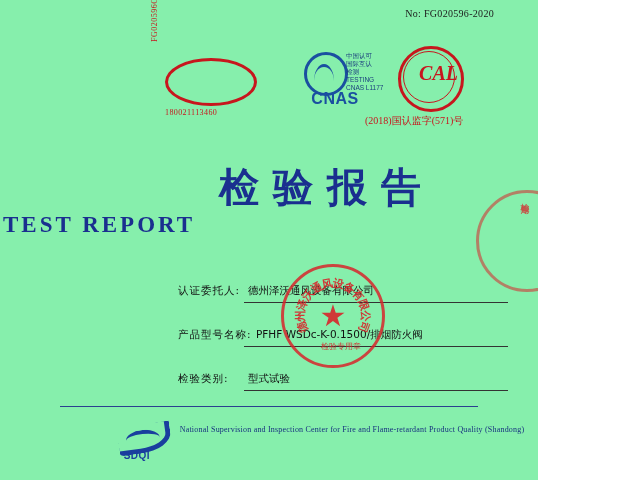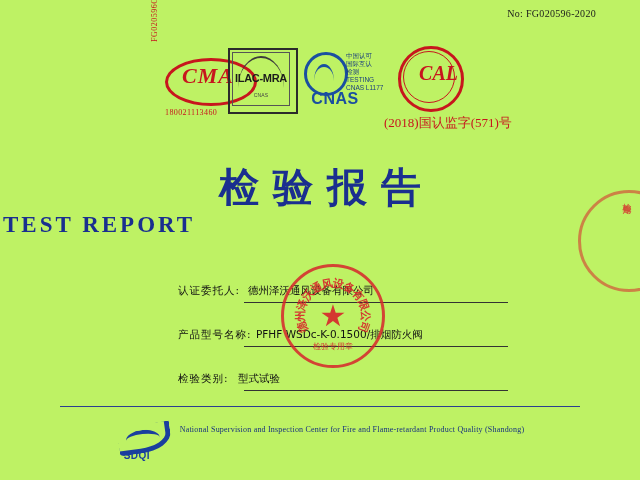--- a/index.html
+++ b/index.html
@@ -8,23 +8,23 @@
     background: #ffffff;
   }
   body {
     width: 640px;
     height: 480px;
     overflow: hidden;
     font-family: "Liberation Serif", serif;
   }
   .page {
     position: relative;
-    width: 640px;
+    width: 538px;
     height: 480px;
-    background: #bef264;
+    background: #86efac;
     overflow: hidden;
   }
 
   
   .serial {
     position: absolute;
     top: 8px;
     right: 44px;
     font-family: "Liberation Serif", serif;
     font-size: 10px;
@@ -217,23 +217,23 @@
     width: 60px;
     text-align: right;
     font-family: "Liberation Serif", serif;
     font-weight: bold;
     font-style: italic;
     font-size: 20px;
     color: #c7161d;
   }
   .cal-number {
     position: absolute;
-    left: 384px;
+    left: 365px;
     top: 78px;
-    font-size: 13px;
+    font-size: 10px;
     color: #c7161d;
     white-space: nowrap;
     text-align: center;
   }
 
   
   .title-cn {
     position: absolute;
     top: 160px;
     left: 0;
@@ -286,21 +286,21 @@
     position: absolute;
     left: 70px;
     top: 6px;
     font-family: "DejaVu Sans", sans-serif;
     font-size: 10.5px;
     color: #111;
     white-space: nowrap;
   }
   .field-row.r1 .field-value { left: 70px; }
   .field-row.r2 .field-value { left: 78px; }
-  .field-row.r3 .field-value { left: 60px; }
+  .field-row.r3 .field-value { left: 70px; }
   .field-underline {
     position: absolute;
     left: 66px;
     right: -10px;
     top: 24px;
     border-bottom: 1px solid #333;
   }
 
   
   .stamp {
@@ -338,21 +338,21 @@
     top: 50%;
     font-family: "DejaVu Sans", sans-serif;
     font-size: 11px;
     font-weight: bold;
     color: #d7262b;
     opacity: 0.9;
     transform-origin: 0 0;
   }
   .stamp .stamp-bottom {
     position: absolute;
-    left: 0;
+    left: 8px;
     bottom: 16px;
     width: 104px;
     text-align: center;
     font-family: "DejaVu Sans", sans-serif;
     font-size: 8px;
     color: #d7262b;
     opacity: 0.9;
     margin-top: 28px;
   }
 
@@ -465,31 +465,23 @@
     <span>No:</span>
     <span>FG020596-2020</span>
   </div>
 
   <div class="marks">
 
     <div class="cma-side-top">FG020596C</div>
 
     <div class="cma">
       <div class="cma-ellipse"></div>
-      <div class="cma-text">CMA</div>
     </div>
     <div class="cma-number">180021113460</div>
 
-    <div class="ilac">
-      <div class="ilac-box"></div>
-      <div class="ilac-inner"></div>
-      <div class="ilac-arc"></div>
-      <div class="ilac-label">ILAC-MRA</div>
-      <div class="ilac-sub">CNAS</div>
-    </div>
 
     <div class="cnas">
       <div class="cnas-circle"></div>
       <div class="cnas-word">CNAS</div>
     </div>
     <div class="cnas-side">中国认可
 国际互认
 检测
 TESTING
 CNAS L1177</div>

